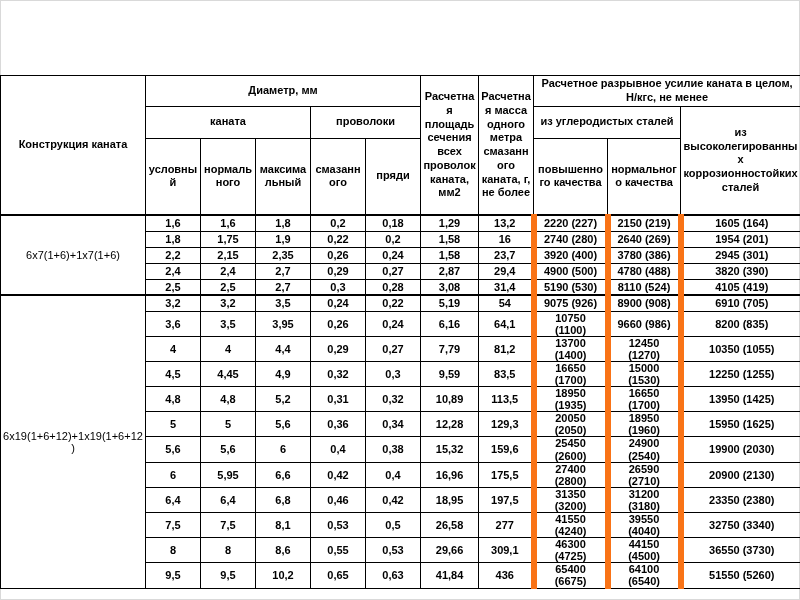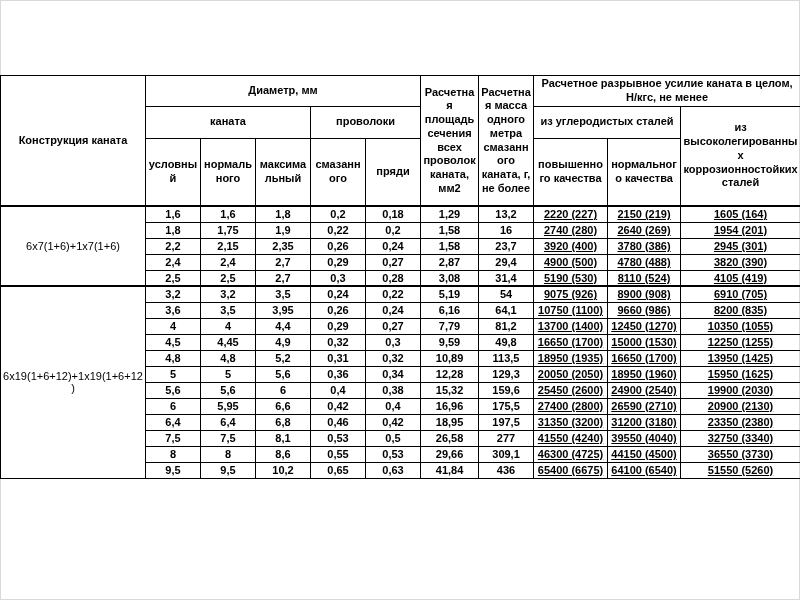--- a/index.html
+++ b/index.html
@@ -24,24 +24,24 @@
     color: #000;
     text-align: center;
     vertical-align: middle;
     overflow-wrap: break-word;
     word-wrap: break-word;
   }
   th { font-weight: 700; padding: 1px 2px; line-height: 1.25; }
   td { font-weight: 700; padding: 0 2px; height: 16px; line-height: 1.1; }
   tr.hr1 { height: 26px; }
   tr.hr2 { height: 32px; }
-  tr.hr3 { height: 68px; }
+  tr.hr3 { height: 77px; }
   thead tr.hr3 th { border-bottom: 2px solid #000; }
   tbody tr.group-start td { border-top: 2px solid #000; }
-  tbody td.thick-left { border-left: 1px solid #f97316; text-decoration: underline; }
+  tbody td.thick-left { border-left: 6px solid #f97316; }
   td.construction { font-weight: 400; }
 </style>
 </head>
 <body>
 
 <div class="page">
   <table>
     <colgroup>
       <col style="width:145px">
       <col style="width:55px">
@@ -178,21 +178,21 @@
           <td class="thick-left">12450 (1270)</td>
           <td class="thick-left">10350 (1055)</td>
         </tr>
         <tr>
           <td>4,5</td>
           <td>4,45</td>
           <td>4,9</td>
           <td>0,32</td>
           <td>0,3</td>
           <td>9,59</td>
-          <td>49,8</td>
+          <td>83,5</td>
           <td class="thick-left">16650 (1700)</td>
           <td class="thick-left">15000 (1530)</td>
           <td class="thick-left">12250 (1255)</td>
         </tr>
         <tr>
           <td>4,8</td>
           <td>4,8</td>
           <td>5,2</td>
           <td>0,31</td>
           <td>0,32</td>

